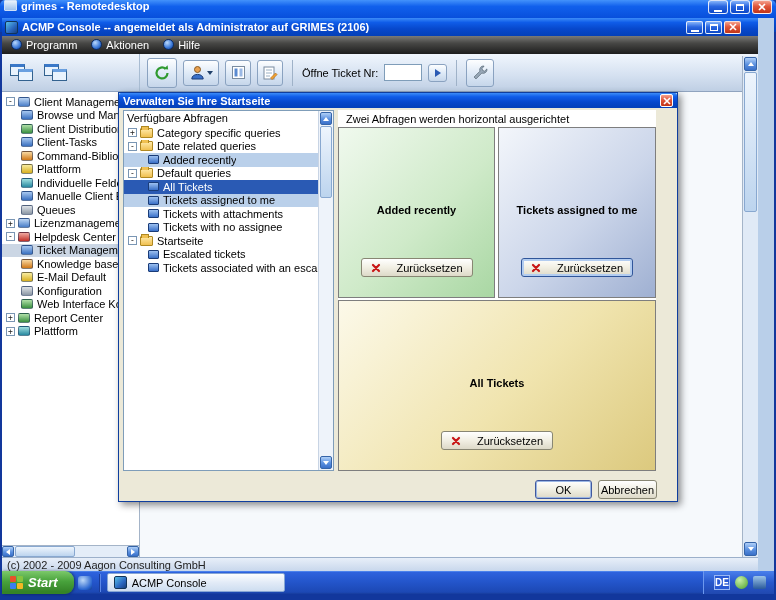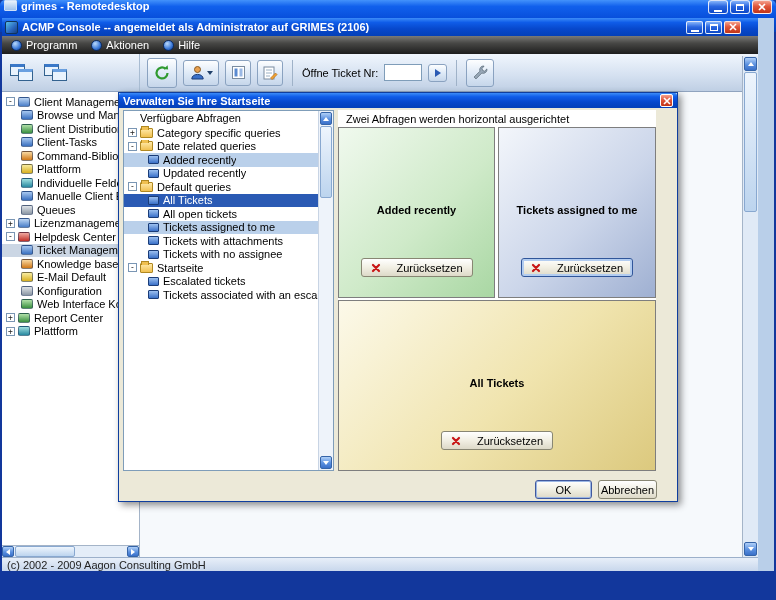--- a/index.html
+++ b/index.html
@@ -22,21 +22,21 @@
   
   .app{position:absolute;left:2px;top:18px;width:756px;height:553px;background:#f6f9fc}
   .app-titlebar{position:absolute;left:0;top:0;width:100%;height:18px;
     background:linear-gradient(#3c8cf8,#0f5ce8 25%,#0748cc 60%,#0440b8);
     display:flex;align-items:center;gap:4px;padding:0 3px;color:#fff;font-weight:bold;white-space:nowrap;overflow:hidden}
   .acmp-icon{flex:none;width:13px;height:13px;border-radius:2px;border:1px solid #123458;
     background:linear-gradient(135deg,#58c0e8,#2a66c0 60%,#18407e)}
   .menubar{position:absolute;left:0;top:18px;width:100%;height:18px;
     background:linear-gradient(#7a7a78 0%,#474745 40%,#1d1d1d 100%);
     display:flex;align-items:center;padding:0 4px;color:#fff}
-  .mitem{display:flex;align-items:center;gap:4px;padding:2px 9px 2px 5px}
+  .mitem{display:flex;gap:4px;padding:2px 9px 2px 5px}
   .morb{width:11px;height:11px;border-radius:50%;border:1px solid #0a2c66;
     background:radial-gradient(circle at 35% 30%,#b8d8fc,#3a78d8 60%,#123c88)}
 
   .toolbar{position:absolute;left:0;top:36px;width:100%;height:38px;
     background:linear-gradient(#f0f6fd,#d4e0f0 60%,#bfcfe4);border-bottom:1px solid #90a4bf}
   .tb-left{position:absolute;left:0;top:0;width:138px;height:100%;display:flex;align-items:center;gap:10px;
     padding-left:8px;border-right:1px solid #a8bcd2}
   .winicon{position:relative;width:24px;height:18px}
   .winicon i{position:absolute;border:1px solid #33628f;background:#e9f3fd;display:block}
   .winicon .w1{left:0;top:0;width:15px;height:12px;border-top:3px solid #3a78c8}
@@ -93,21 +93,21 @@
   
   .dialog{position:absolute;left:118px;top:92px;width:560px;height:410px;background:#ece9d8;
     border:1px solid #0f3e9e;box-shadow:3px 3px 7px rgba(0,0,0,.45);z-index:40}
   .dlg-title{height:15px;background:linear-gradient(#3c8cf8,#0f5ce8 25%,#0748cc 60%,#0440b8);
     border-radius:2px 2px 0 0;color:#fff;font-weight:bold;display:flex;align-items:center;padding:0 4px}
   .dlg-close{margin-left:auto;width:13px;height:13px;border:1px solid #fff;border-radius:2px;
     background:linear-gradient(#f4a08c,#e0563a 45%,#c03418);display:flex;align-items:center;justify-content:center}
   .dlg-body{position:absolute;left:0;top:15px;right:0;bottom:0}
 
   .qtree{position:absolute;left:4px;top:2px;width:211px;height:361px;background:#fff;border:1px solid #7f9db9;overflow:hidden}
-  .qhead{height:14px;padding:1px 16px}
+  .qhead{height:14px;padding:1px 3px}
   .qrows{position:absolute;left:0;top:15px;right:15px}
   .qrow{display:flex;align-items:center;height:13.5px;white-space:nowrap;overflow:hidden}
   .q0{padding-left:4px}.q1{padding-left:24px}
   .fico{flex:none;width:13px;height:10px;background:linear-gradient(#ffe9a8,#f0c050);border:1px solid #b08820;
     border-radius:1px;position:relative;margin-right:4px}
   .fico::before{content:"";position:absolute;left:0;top:-3px;width:6px;height:3px;background:#f0c050;border:1px solid #b08820;border-bottom:none}
   .qico{flex:none;width:11px;height:9px;background:linear-gradient(#9cc0f0,#3a70c8);border:1px solid #1a3c78;
     border-radius:1px;margin-right:4px}
   .qsel{background:#2a5ab4;color:#fff}
   .qlight{background:#bad0ea}
@@ -399,36 +399,28 @@
             </div>
           <div class="qrow q0">
               <span class="exp">-</span>
               <span class="fico"></span>
               <span class="lbl">Date related queries</span>
             </div>
           <div class="qrow q1 qlight">
               <span class="qico"></span>
               <span class="lbl">Added recently</span>
             </div>
-          <div class="qrow q1">
-              <span class="qico"></span>
-              <span class="lbl">Updated recently</span>
-            </div>
           <div class="qrow q0">
               <span class="exp">-</span>
               <span class="fico"></span>
               <span class="lbl">Default queries</span>
             </div>
           <div class="qrow q1 qsel">
               <span class="qico"></span>
               <span class="lbl">All Tickets</span>
-            </div>
-          <div class="qrow q1">
-              <span class="qico"></span>
-              <span class="lbl">All open tickets</span>
             </div>
           <div class="qrow q1 qlight">
               <span class="qico"></span>
               <span class="lbl">Tickets assigned to me</span>
             </div>
           <div class="qrow q1">
               <span class="qico"></span>
               <span class="lbl">Tickets with attachments</span>
             </div>
           <div class="qrow q1">
@@ -496,14 +488,36 @@
 
       <button class="xpbtn ok-btn">
           <span>OK</span>
         </button>
       <button class="xpbtn cancel-btn">
           <span>Abbrechen</span>
         </button>
     </div>
   </div>
 
+  <div class="taskbar">
+    <div class="start">
+      <span class="flag">
+          <i class="f1"></i>
+          <i class="f2"></i>
+          <i class="f3"></i>
+          <i class="f4"></i>
+        </span>
+      <span>Start</span>
+    </div>
+    <span class="ql-icon"></span>
+    <span class="tb-div"></span>
+    <div class="task">
+      <span class="acmp-icon"></span>
+      <span class="lbl">ACMP Console</span>
+    </div>
+    <div class="tray">
+      <span class="de">DE</span>
+      <span class="tray-green"></span>
+      <span class="tray-blue"></span>
+    </div>
+  </div>
 
 </div>
 
 </body></html>

